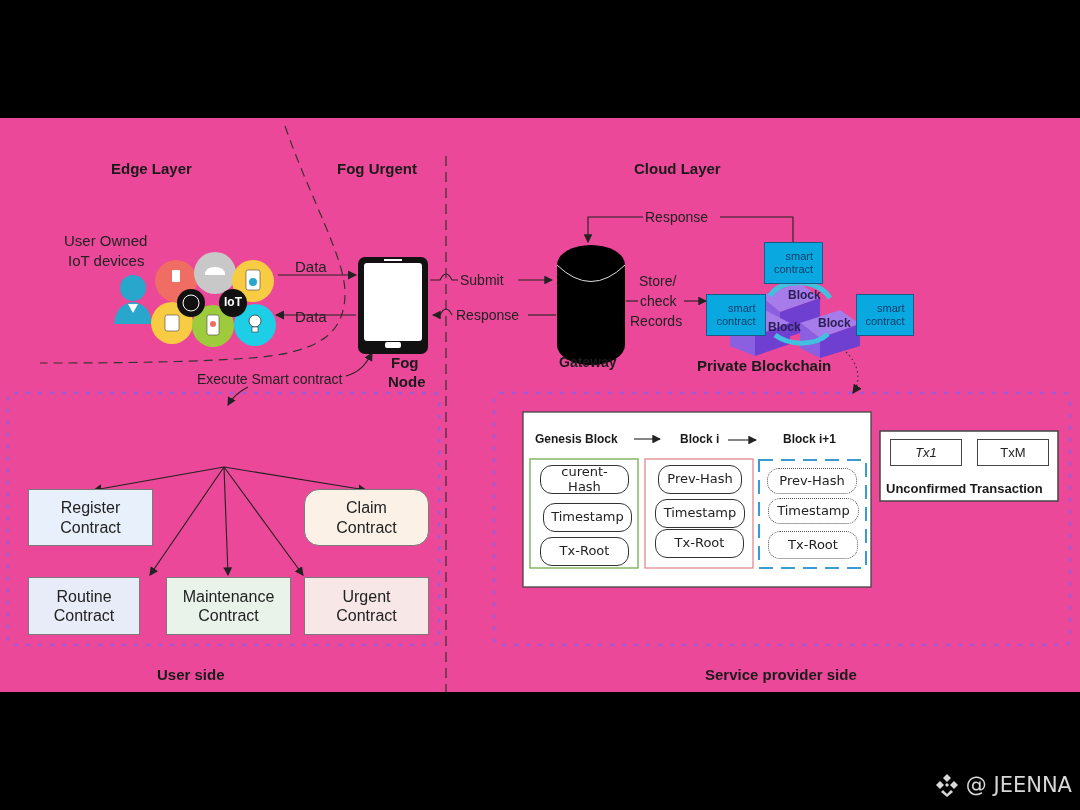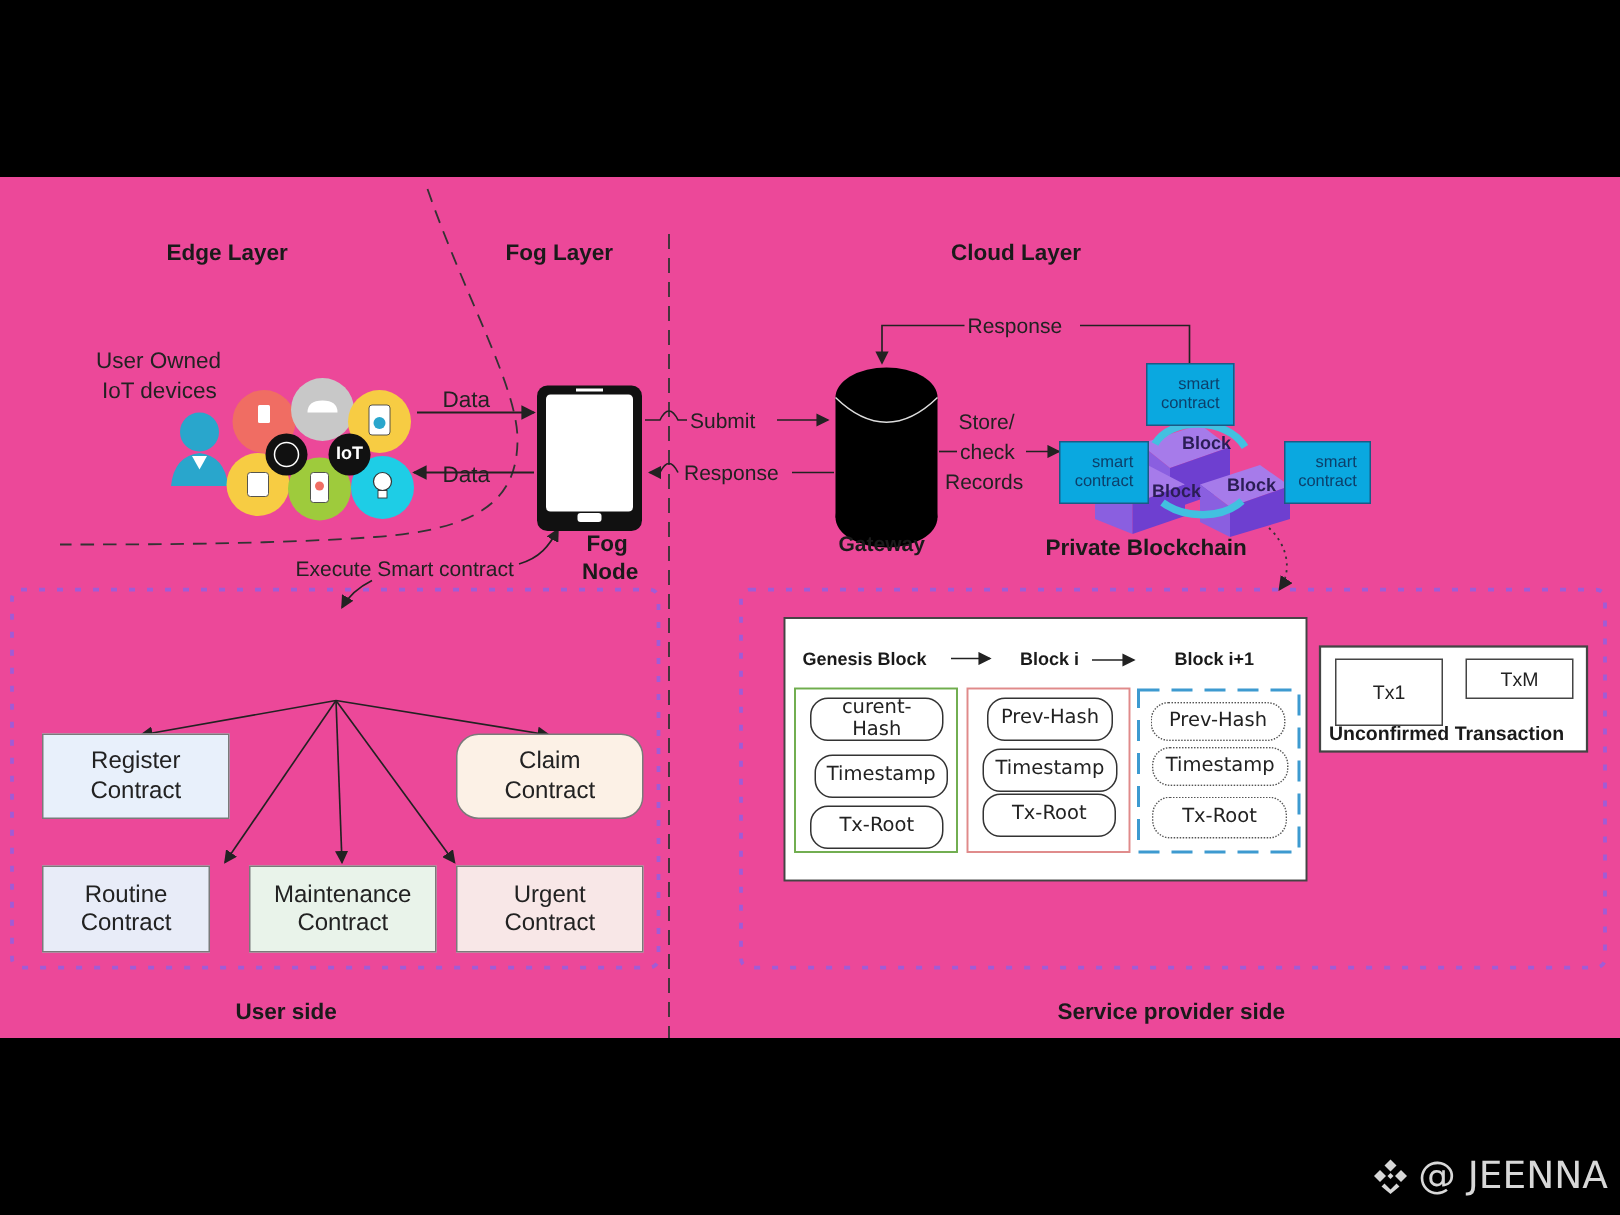--- a/index.html
+++ b/index.html
@@ -7,21 +7,21 @@
   #stage { position: absolute; left: 0; top: 118px; width: 1080px; height: 574px; background: #ec4899; overflow: hidden; }
   #stage svg.bg { position: absolute; left: 0; top: 0; }
   .abs { position: absolute; }
   .layer-title { font-weight: bold; font-size: 15px; color: #1a1a1a; white-space: nowrap; }
   .lbl { font-size: 15px; color: #222; white-space: nowrap; }
   .box { position: absolute; border: 1px solid #7a7a7a; display: flex; align-items: center; justify-content: center; text-align: center; font-size: 16px; color: #222; line-height: 1.2; box-sizing: border-box; }
   .pill { position: absolute; border: 1px solid #333; border-radius: 12px; display: flex; align-items: center; justify-content: center; text-align: center; font-family: "DejaVu Sans", sans-serif; font-size: 13px; color: #222; line-height: 1.15; box-sizing: border-box; background: #fff; }
   .pill.dotted { border: 1px dotted #555; }
   .sc { position: absolute; background: #0aa8e0; border: 1px solid #1b5a85; color: #0d3f6a; font-size: 11px; line-height: 1.15; text-align: right; display: flex; align-items: center; justify-content: center; box-sizing: border-box; }
   .blk { position: absolute; font-weight: bold; font-size: 12px; color: #2b1d55; }
-  .watermark { position: absolute; right: 8px; bottom: 12px; color: #d8d8d8; font-family: "DejaVu Sans", sans-serif; font-size: 25px; display: flex; align-items: center; gap: 6px; }
+  .watermark { position: absolute; right: 8px; bottom: 12px; color: #d8d8d8; font-family: "DejaVu Sans", sans-serif; font-size: 21px; display: flex; align-items: center; gap: 6px; }
 </style>
 </head>
 <body>
 
 <div id="stage">
   <svg class="bg" width="1080" height="574" viewBox="0 0 1080 574">
     <defs>
       <marker id="arr" markerWidth="8" markerHeight="8" refX="7" refY="4" orient="auto">
         <path d="M0,0 L8,4 L0,8 Z" fill="#222"></path>
       </marker>
@@ -129,21 +129,21 @@
       <rect x="165" y="197" width="14" height="16" rx="2" fill="#fff" stroke="#444" stroke-width="0.6"></rect>
       <rect x="207" y="197" width="12" height="20" rx="2" fill="#fff" stroke="#444" stroke-width="0.6"></rect>
       <circle cx="213" cy="206" r="3" fill="#f06d63"></circle>
       <circle cx="255" cy="203" r="6" fill="#fff" stroke="#333" stroke-width="0.8"></circle>
       <rect x="252" y="209" width="6" height="5" fill="#fff" stroke="#333" stroke-width="0.6"></rect>
       <circle cx="191" cy="185" r="8" fill="none" stroke="#fff" stroke-width="1"></circle>
     </g>
   </svg>
 
   <div class="abs layer-title" style="left:111px; top:42px;">Edge Layer</div>
-  <div class="abs layer-title" style="left:337px; top:42px;">Fog Layer</div>
+  <div class="abs layer-title" style="left:337px; top:42px;">Fog Urgent</div>
   <div class="abs layer-title" style="left:634px; top:42px;">Cloud Layer</div>
 
   <div class="abs lbl" style="left:64px; top:114px; font-size:15px;">User Owned</div>
   <div class="abs lbl" style="left:68px; top:134px; font-size:15px;">IoT devices</div>
   <div class="abs" style="left:224px; top:177px; color:#fff; font-weight:bold; font-size:12px;">IoT</div>
 
   <div class="abs lbl" style="left:295px; top:140px;">Data</div>
   <div class="abs lbl" style="left:295px; top:190px;">Data</div>
   <div class="abs layer-title" style="left:391px; top:236px; font-size:15px;">Fog</div>
   <div class="abs layer-title" style="left:388px; top:255px; font-size:15px;">Node</div>
@@ -200,21 +200,21 @@
   <div class="pill" style="left:540px; top:419px; width:89px; height:29px;">Tx-Root</div>
 
   <div class="pill" style="left:658px; top:347px; width:84px; height:29px;">Prev-Hash</div>
   <div class="pill" style="left:655px; top:381px; width:90px; height:29px;">Timestamp</div>
   <div class="pill" style="left:655px; top:411px; width:89px; height:29px;">Tx-Root</div>
 
   <div class="pill dotted" style="left:767px; top:350px; width:90px; height:26px;">Prev-Hash</div>
   <div class="pill dotted" style="left:768px; top:380px; width:91px; height:26px;">Timestamp</div>
   <div class="pill dotted" style="left:768px; top:413px; width:90px; height:28px;">Tx-Root</div>
 
-  <div class="box" style="left:890px; top:321px; width:72px; height:45px; border-color:#444; font-size:13px;">Tx1</div>
+  <div class="box" style="left:890px; top:321px; width:72px; height:27px; border-color:#444; font-size:13px;font-style:italic;">Tx1</div>
   <div class="box" style="left:977px; top:321px; width:72px; height:27px; border-color:#444; font-size:13px;text-align:center;">TxM</div>
   <div class="abs layer-title" style="left:886px; top:363px; font-size:13px;">Unconfirmed Transaction</div>
 
   <div class="abs layer-title" style="left:705px; top:548px; font-size:15px;">Service provider side</div>
 </div>
 
 <div class="watermark">
   <svg width="26" height="26" viewBox="0 0 26 26">
     <g fill="#d8d8d8">
       <polygon points="13,2 17,6 13,10 9,6"></polygon>

